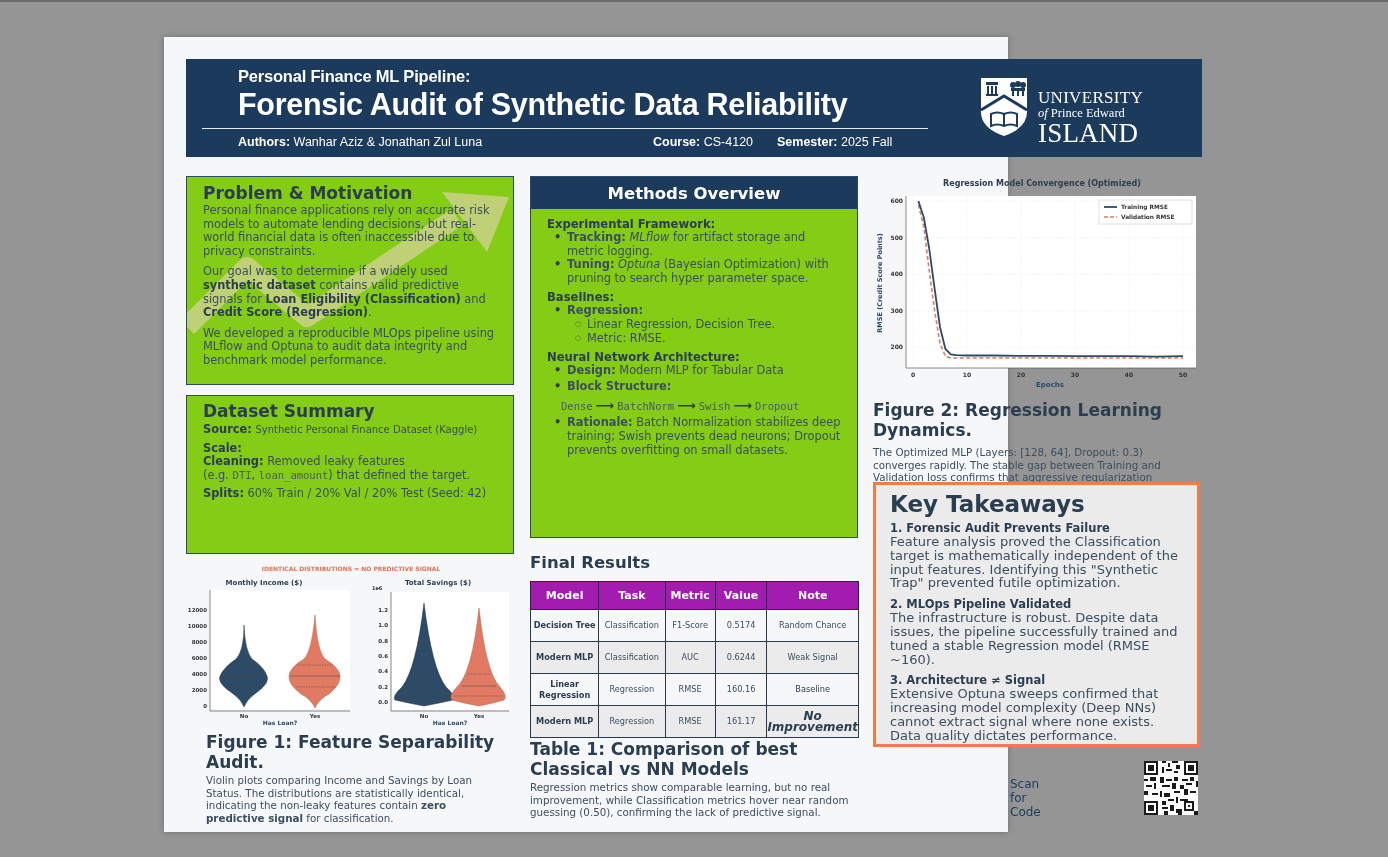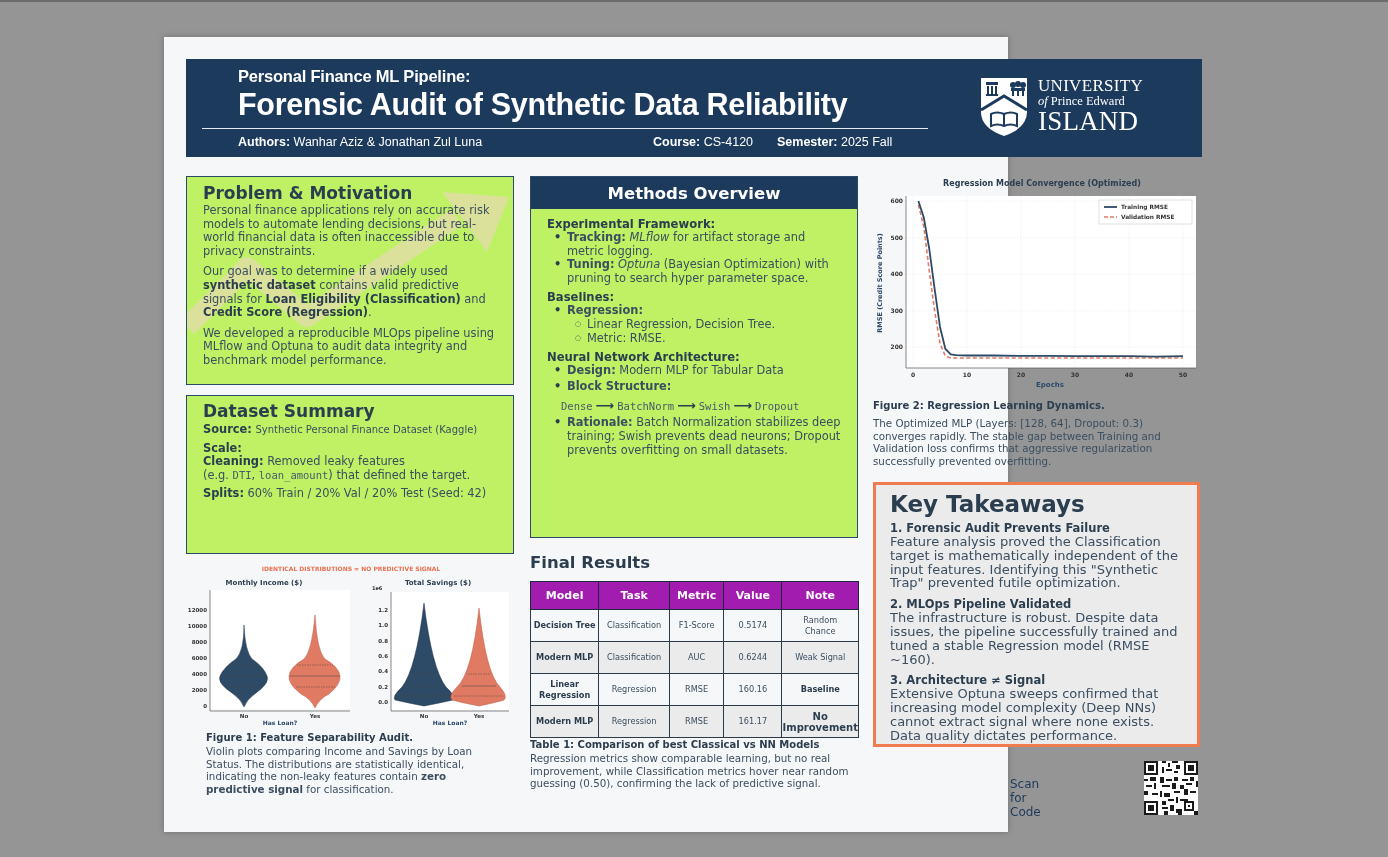--- a/index.html
+++ b/index.html
@@ -9,49 +9,49 @@
   .poster { position: absolute; left: 164px; top: 37px; width: 844px; height: 795px; background: #f6f7f9; box-shadow: 0 0 6px rgba(0,0,0,0.25); }
 
   
   .header { position: absolute; left: 22px; top: 22px; width: 1016px; height: 98px; background: #1c3a5c; color: #fff; }
   .h-sub { position: absolute; left: 52px; top: 8px; font-family: "Liberation Sans", sans-serif; font-weight: bold; font-size: 16.5px; letter-spacing: -0.2px; }
   .h-title { position: absolute; left: 52px; top: 28px; font-family: "Liberation Sans", sans-serif; font-weight: bold; font-size: 30.5px; letter-spacing: -0.3px; }
   .h-rule { position: absolute; left: 16px; top: 69px; width: 726px; height: 1px; background: #e6ebf1; }
   .h-meta { position: absolute; top: 76px; font-family: "Liberation Sans", sans-serif; font-size: 12.5px; }
   .h-meta b { font-weight: bold; }
   .logo { position: absolute; left: 792px; top: 17px; width: 170px; height: 64px; }
-  .logo-text { position: absolute; left: 60px; top: 1px; font-family: "Liberation Serif", serif; color: #fff; line-height: 1; }
+  .logo-text { position: absolute; left: 60px; top: 13px; font-family: "Liberation Serif", serif; color: #fff; line-height: 1; }
   .logo-text .l1 { font-size: 17px; letter-spacing: 0.3px; }
   .logo-text .l2 { font-size: 12.5px; font-style: italic; margin-top: 1px; }
   .logo-text .l2 span { font-style: normal; }
   .logo-text .l3 { font-size: 27px; margin-top: 0px; letter-spacing: 0.2px; }
 
   
-  .box { position: absolute; background: #bef264; border: 1.5px solid #2a4a6a; }
+  .box { position: absolute; background: #84cc16; border: 1.5px solid #2a4a6a; }
   .box-title { font-family: "DejaVu Sans", sans-serif; font-weight: bold; color: #2b3e50; }
   .p { font-size: 11.4px; line-height: 13.6px; color: #3b4e60; }
   .p b { color: #2b3e50; }
   .mono { font-family: "DejaVu Sans Mono", monospace; font-size: 10.5px; color: #4a5a6a; }
 
   .problem { left: 22px; top: 139px; width: 328px; height: 209px; padding: 6px 16px; overflow: hidden; }
   .problem .box-title { font-size: 17px; margin-bottom: 1px; }
   .problem .p { margin-bottom: 7px; }
   .arrow-bg { position: absolute; left: 0; top: 0; width: 328px; height: 209px; pointer-events: none; }
 
   .dataset { left: 22px; top: 358px; width: 328px; height: 159px; padding: 5px 16px; }
   .dataset .box-title { font-size: 17px; margin-bottom: 2px; }
   .dataset .p { font-size: 11.4px; }
   .dataset ul { list-style: none; padding-left: 6px; margin: 0 0 5px 0; }
   .dataset li::before { content: "•"; margin-right: 8px; font-weight: bold; }
   .small-muted { font-size: 10px; color: #3b4e60; }
 
   
   .fig1 { position: absolute; left: 20px; top: 526px; width: 334px; height: 170px; }
   .fig1-caption { position: absolute; left: 42px; top: 695px; width: 300px; }
-  .cap-title { font-weight: bold; font-size: 10px; color: #2b3e50; margin-bottom: 2px; }
+  .cap-title { font-weight: bold; font-size: 17px; color: #2b3e50; margin-bottom: 2px; }
   .cap-text { font-size: 10.3px; line-height: 12.6px; color: #3b4e60; }
 
   
   .methods { left: 366px; top: 139px; width: 328px; height: 362px; padding: 0; }
   .methods-head { height: 32px; background: #1c3a5c; color: #fff; text-align: center; font-weight: bold; font-size: 16.5px; line-height: 33px; }
   .methods-body { padding: 6px 16px; }
   .m-sec { font-weight: bold; font-size: 11.6px; color: #2b3e50; margin-top: 2px; }
   .m-list { list-style: none; padding-left: 7px; margin-bottom: 5px; }
   .m-list > li { font-size: 11.4px; line-height: 13.6px; color: #3b4e60; padding-left: 13px; position: relative; }
   .m-list > li::before { content: "•"; position: absolute; left: 0; font-weight: bold; color: #2b3e50; }
@@ -62,22 +62,22 @@
   .flow-arrow { color: #2b3e50; font-size: 13px; font-weight: bold; }
 
   
   .results-title { position: absolute; left: 366px; top: 516px; font-weight: bold; font-size: 16.5px; color: #2b3e50; }
   .results-table { position: absolute; left: 366px; top: 544px; width: 329px; border-collapse: collapse; }
   .results-table th { background: #a21caf; color: #fff; font-size: 11px; font-weight: bold; height: 28px; border: 1px solid #1b2b3b; }
   .results-table td { font-size: 8.2px; color: #3b4e60; text-align: center; border: 1px solid #2a3a4a; height: 32px; line-height: 11px; }
   .results-table tr.alt td { background: #ebebeb; }
   .results-table tr.norm td { background: #f6f7f9; }
   .results-table td.model { font-weight: bold; color: #2b3e50; font-size: 8.2px; margin-top: 19px; }
-  .results-table td.note-b { font-weight: bold; color: #2b3e50; margin-top: 12px; }
-  .results-table td.note-s { font-weight: bold; color: #2b3e50; font-size: 10px; }
+  .results-table td.note-b { font-weight: normal; color: #2b3e50; margin-top: 12px; }
+  .results-table td.note-s { font-weight: bold; color: #2b3e50; font-size: 12px; font-style: italic; }
   .table-cap { position: absolute; left: 366px; top: 702px; width: 330px; }
 
   
   .fig2 { position: absolute; left: 706px; top: 134px; width: 334px; height: 230px; }
   .fig2-caption { position: absolute; left: 709px; top: 363px; width: 320px; }
 
   
   .takeaways { position: absolute; left: 709px; top: 445px; width: 327px; height: 265px; background: #ebebeb; border: 3px solid #f07b4e; padding: 6px 14px; }
   .tk-title { font-weight: bold; font-size: 23px; color: #2b3e50; margin-bottom: 4px; }
   .tk-item { margin-bottom: 7px; }

